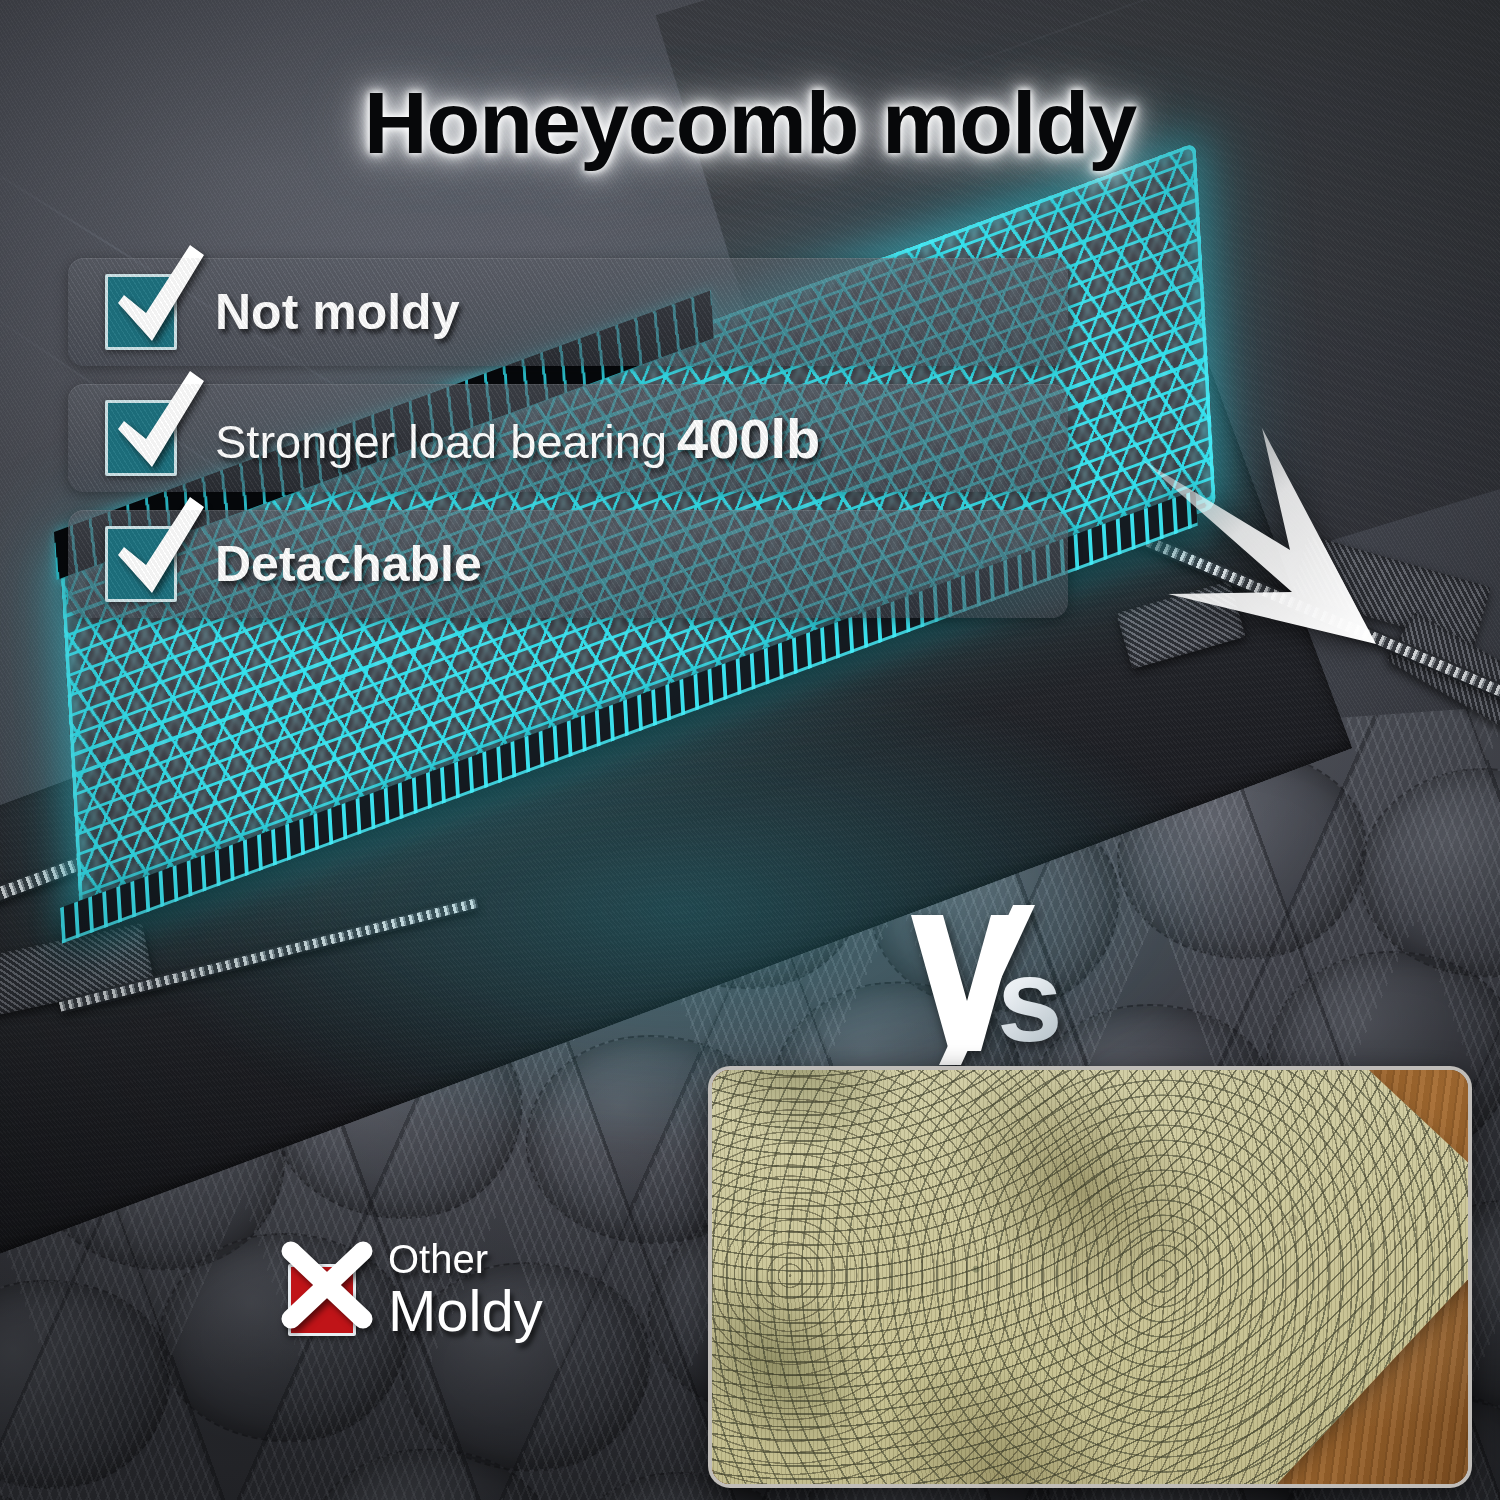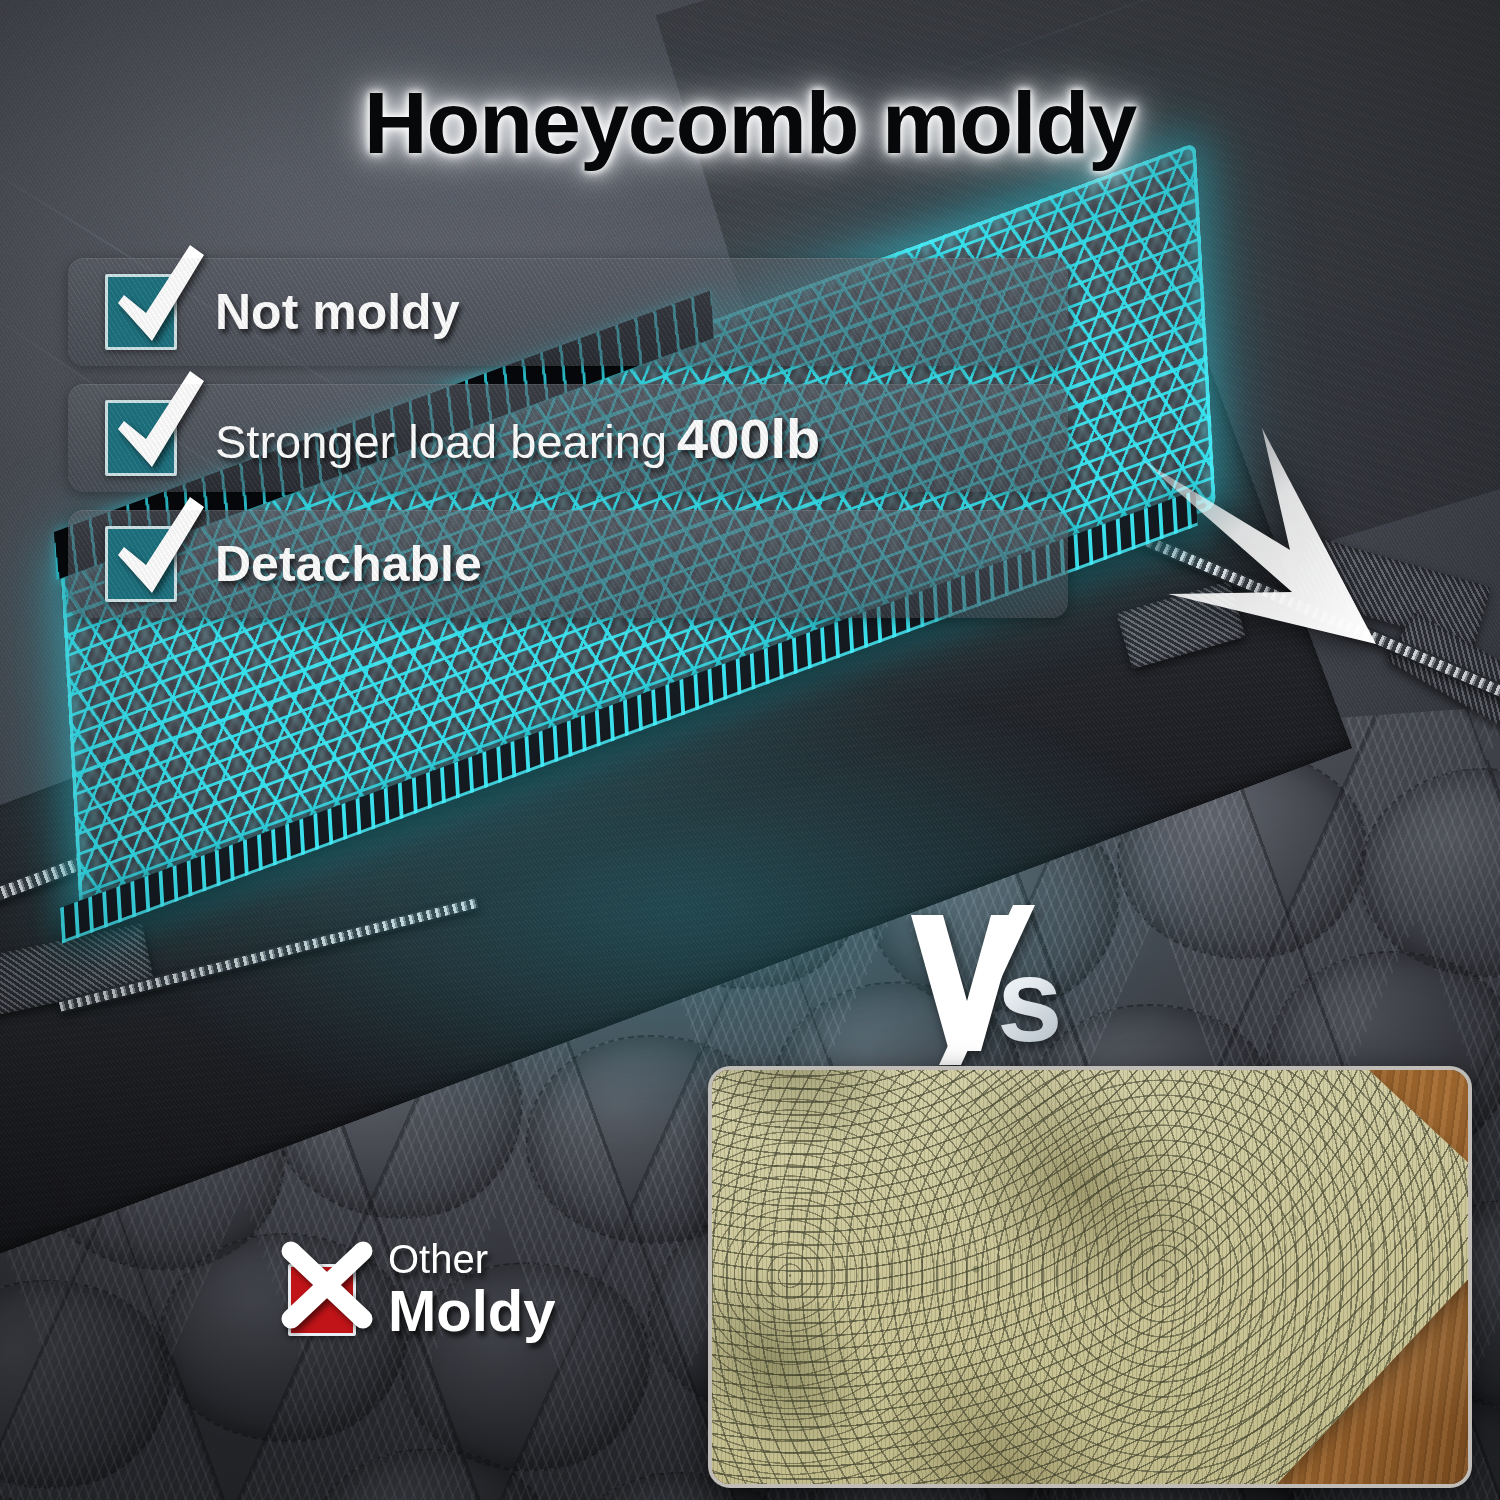--- a/index.html
+++ b/index.html
@@ -273,21 +273,21 @@
     border:3px solid #e8eef2;
     border-radius:2px;
     box-shadow:0 2px 6px rgba(0,0,0,.5);
   }
   .xbox .xmark{
     position:absolute; left:-22px; top:-40px; width:116px; height:116px;
     filter:drop-shadow(3px 4px 3px rgba(0,0,0,.55));
   }
   .other-text{ margin-left:32px; color:#fff; line-height:1.06; }
   .other-text .ln1{ font-size:40px; font-weight:normal; text-shadow:3px 5px 5px rgba(0,0,0,.7); }
-  .other-text .ln2{ font-size:58px; font-weight:bold; text-shadow:3px 5px 5px rgba(0,0,0,.7); }
+  .other-text .ln2{ font-size:58px; font-weight:normal; text-shadow:3px 5px 5px rgba(0,0,0,.7); }
 
   
   .inset{
     position:absolute; left:708px; top:1066px; width:764px; height:422px;
     border-radius:22px;
     border:4px solid rgba(226,232,238,.75);
     overflow:hidden;
     box-shadow:0 10px 30px rgba(0,0,0,.6);
     background:#5d3c1e;
   }

